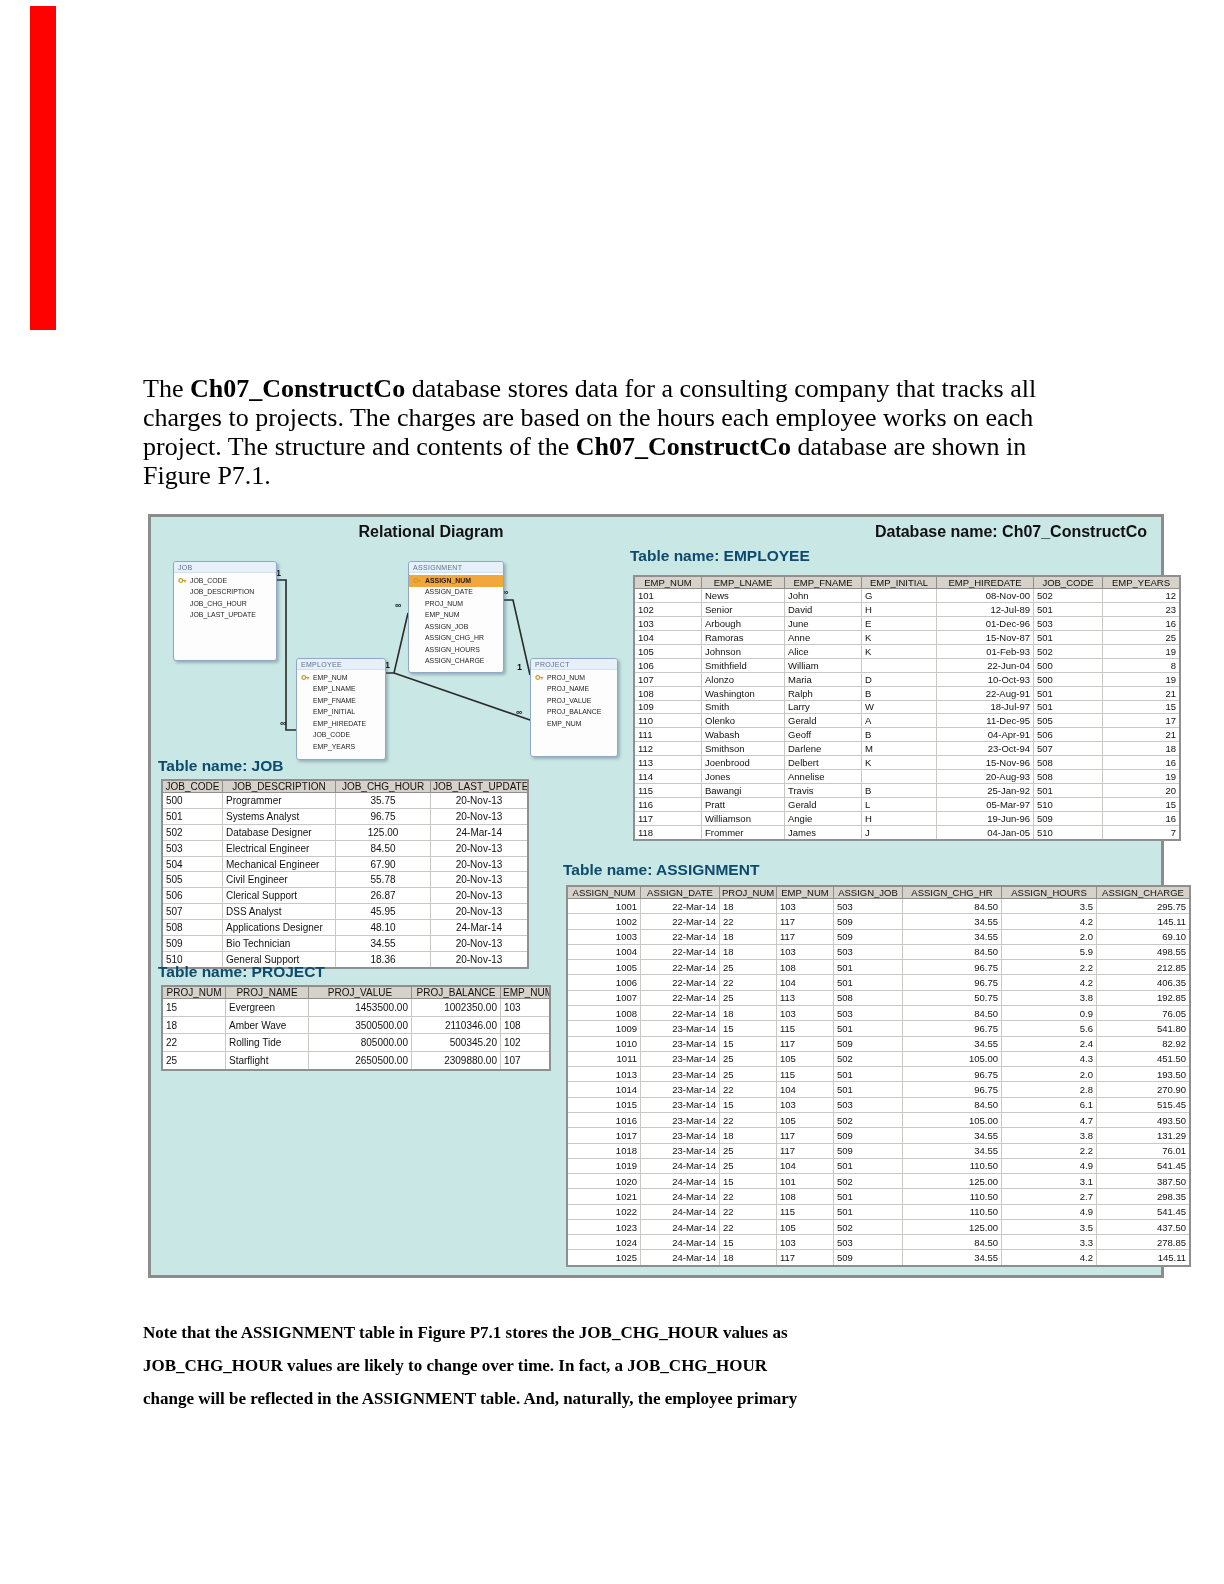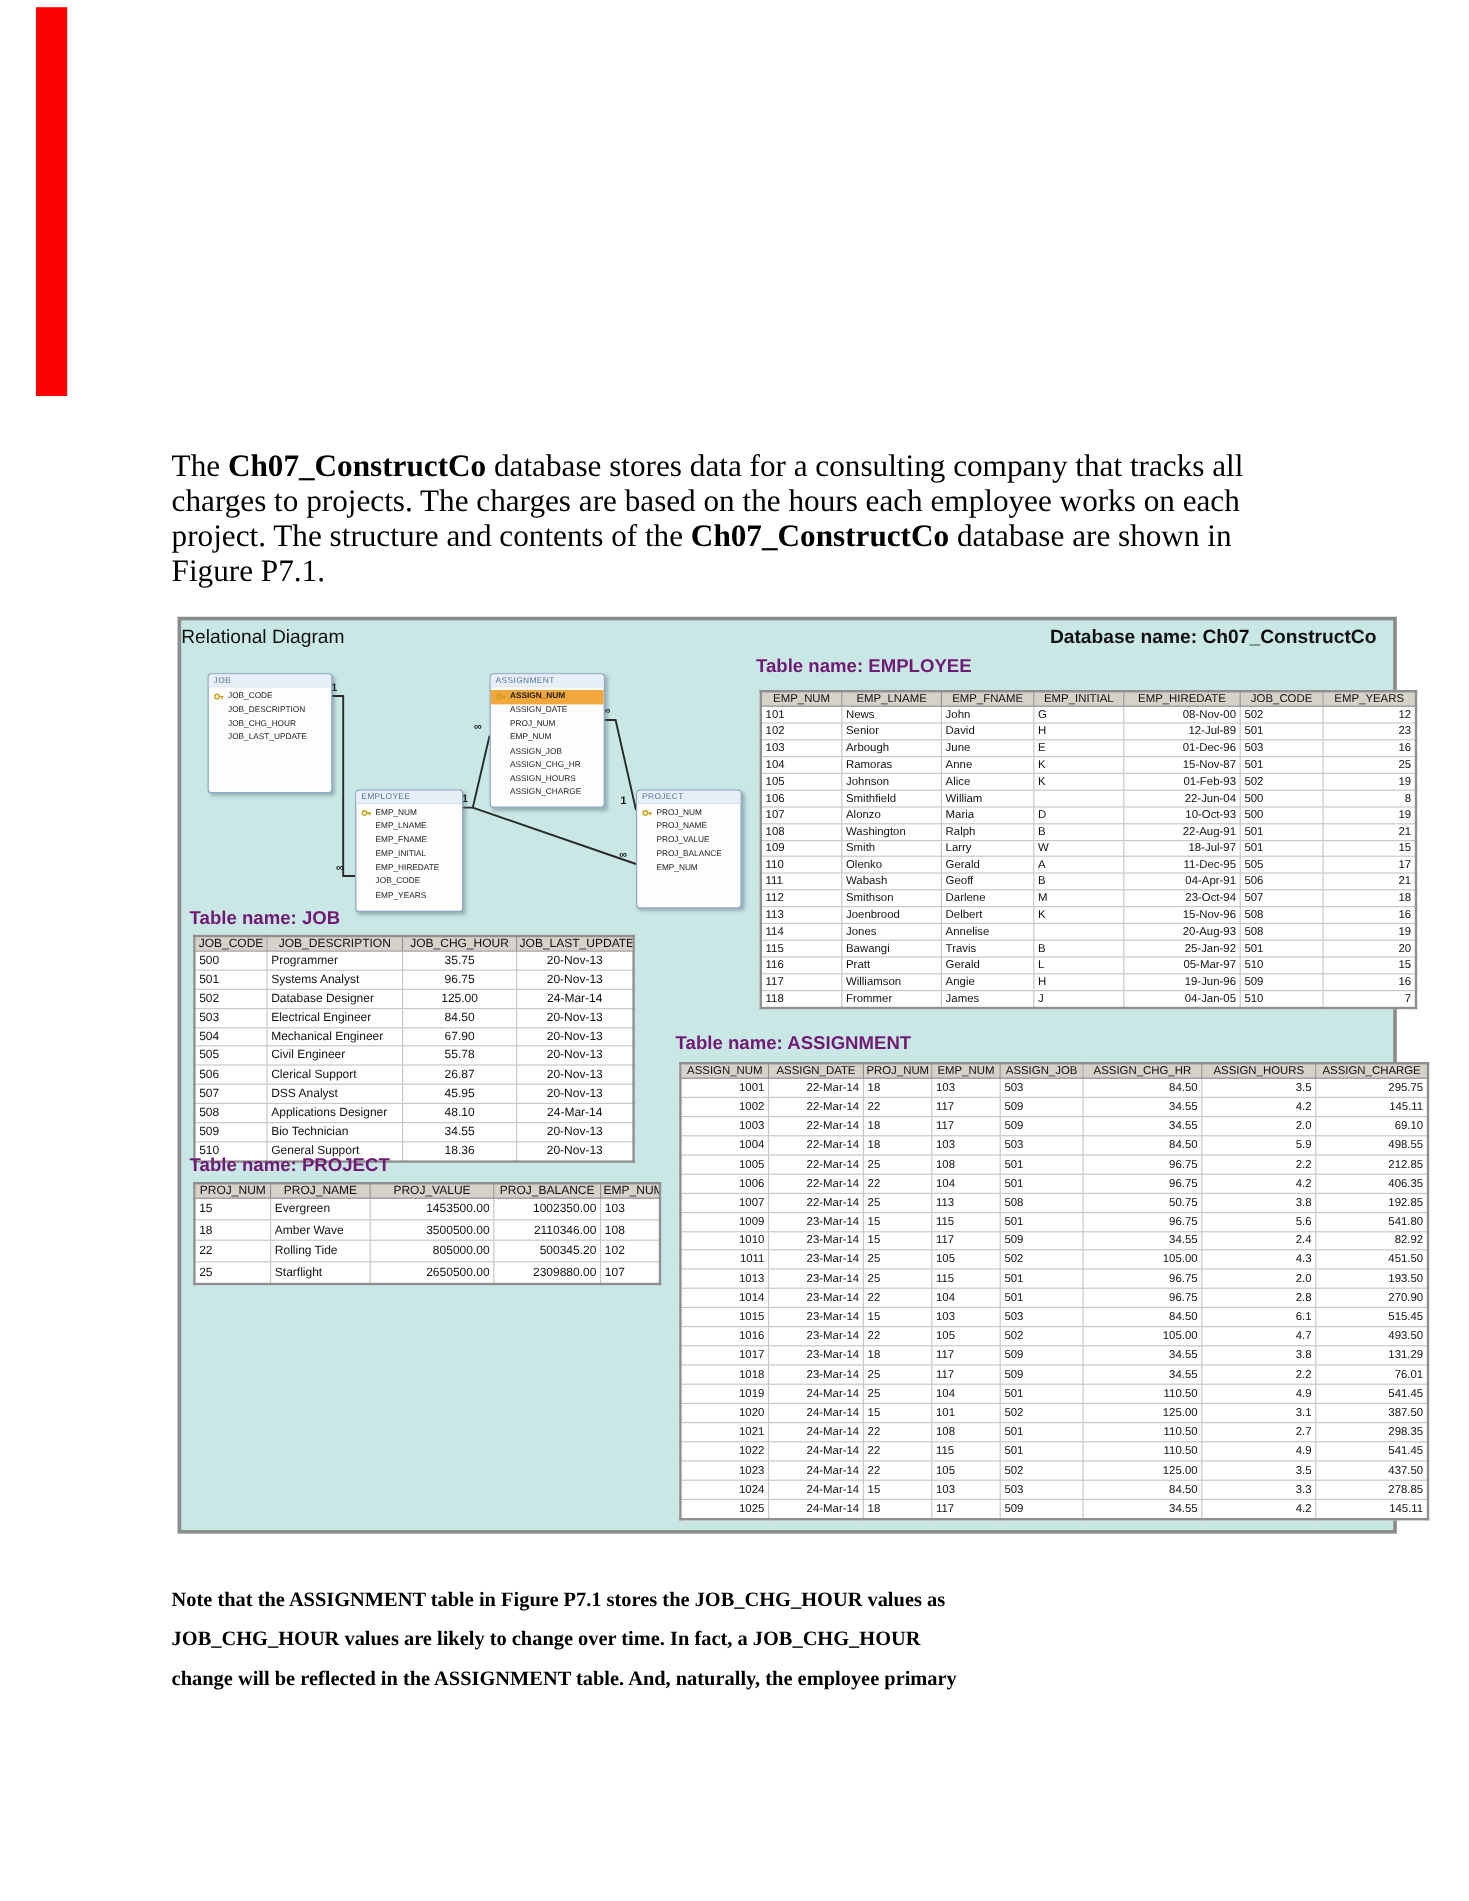--- a/index.html
+++ b/index.html
@@ -7,43 +7,43 @@
         font-family:"Liberation Serif", serif;color:#000;}
   .red-bar{position:absolute;left:30px;top:6px;width:26px;height:324px;background:#fe0101;}
   .intro{position:absolute;left:143px;top:348px;width:945px;font-size:26px;line-height:29px;}
   .intro .b{font-weight:bold;}
   .figure-title{position:absolute;left:143px;top:458px;width:980px;font-size:21.5px;font-weight:bold;margin:0;}
   .note{position:absolute;left:143px;top:1316px;width:980px;font-size:17px;line-height:33px;font-weight:bold;}
 
   
   .panel{position:absolute;left:148px;top:514px;width:1010px;height:758px;background:#c9e7e4;
          border:3px solid #8c8c8c;font-family:"Liberation Sans", sans-serif;}
-  .panel-title-left{position:absolute;left:0;top:6px;width:470px;text-align:left;
-                    font-size:16px;font-weight:normal;color:#111;}
+  .panel-title-left{position:absolute;left:0;top:6px;width:470px;text-align:center;
+                    font-size:16px;font-weight:bold;color:#111;padding-left:45px;}
   .panel-title-right{position:absolute;right:14px;top:6px;font-size:16px;font-weight:bold;color:#111;}
 
   
   .connectors{position:absolute;left:0;top:0;width:1010px;height:758px;}
   .connectors polyline{fill:none;stroke:#2a2a2a;stroke-width:1.6;}
   .connectors text{font-family:"Liberation Sans",sans-serif;font-size:9px;font-weight:bold;fill:#111;}
   .entity{position:absolute;background:#fdfdfe;border:1px solid #90a7c5;border-radius:3px;
           box-shadow:2px 2px 3px rgba(80,100,120,.4);}
   .entity-title{font-size:7px;color:#5a7396;padding:2px 4px 1px;letter-spacing:.3px;
                 background:#e7eff9;border-bottom:1px solid #d4e0ee;border-radius:3px 3px 0 0;}
   .entity-fields{padding:2px 0 0 0;}
   .field{font-size:6.9px;color:#1c1c1c;padding:1.5px 3px 1.5px 16px;position:relative;white-space:nowrap;line-height:8.5px;}
   .field.hl{background:#f2a73d;font-weight:bold;}
   .key-ico{position:absolute;left:4px;top:1px;}
   .entity-job{left:22px;top:44px;width:102px;height:98px;}
   .entity-assignment{left:257px;top:44px;width:94px;height:110px;}
   .entity-employee{left:145px;top:141px;width:88px;height:100px;}
   .entity-project{left:379px;top:141px;width:86px;height:97px;}
 
   
-  .tbl-label{position:absolute;font-size:15.5px;font-weight:bold;color:#701a75;}
+  .tbl-label{position:absolute;font-size:15.5px;font-weight:bold;color:#0c4a6e;}
   .lbl-employee{left:479px;top:30px;}
   .lbl-job{left:7px;top:240px;}
   .lbl-project{left:7px;top:446px;}
   .lbl-assignment{left:412px;top:344px;}
 
   
   table.data-table{position:absolute;border-collapse:collapse;table-layout:fixed;background:#fff;
         border:2px solid #8f8f8f;font-family:"Liberation Sans",sans-serif;}
   table.data-table th{background:#d6d2ca;border:1px solid #8f8f8f;font-weight:normal;color:#111;
         padding:0 2px;overflow:hidden;white-space:nowrap;}
@@ -543,20 +543,30 @@
             <td>1007</td>
             <td>22-Mar-14</td>
             <td>25</td>
             <td>113</td>
             <td>508</td>
             <td>50.75</td>
             <td>3.8</td>
             <td>192.85</td>
           </tr>
           <tr>
+            <td>1008</td>
+            <td>22-Mar-14</td>
+            <td>18</td>
+            <td>103</td>
+            <td>503</td>
+            <td>84.50</td>
+            <td>0.9</td>
+            <td>76.05</td>
+          </tr>
+          <tr>
             <td>1009</td>
             <td>23-Mar-14</td>
             <td>15</td>
             <td>115</td>
             <td>501</td>
             <td>96.75</td>
             <td>5.6</td>
             <td>541.80</td>
           </tr>
           <tr>

